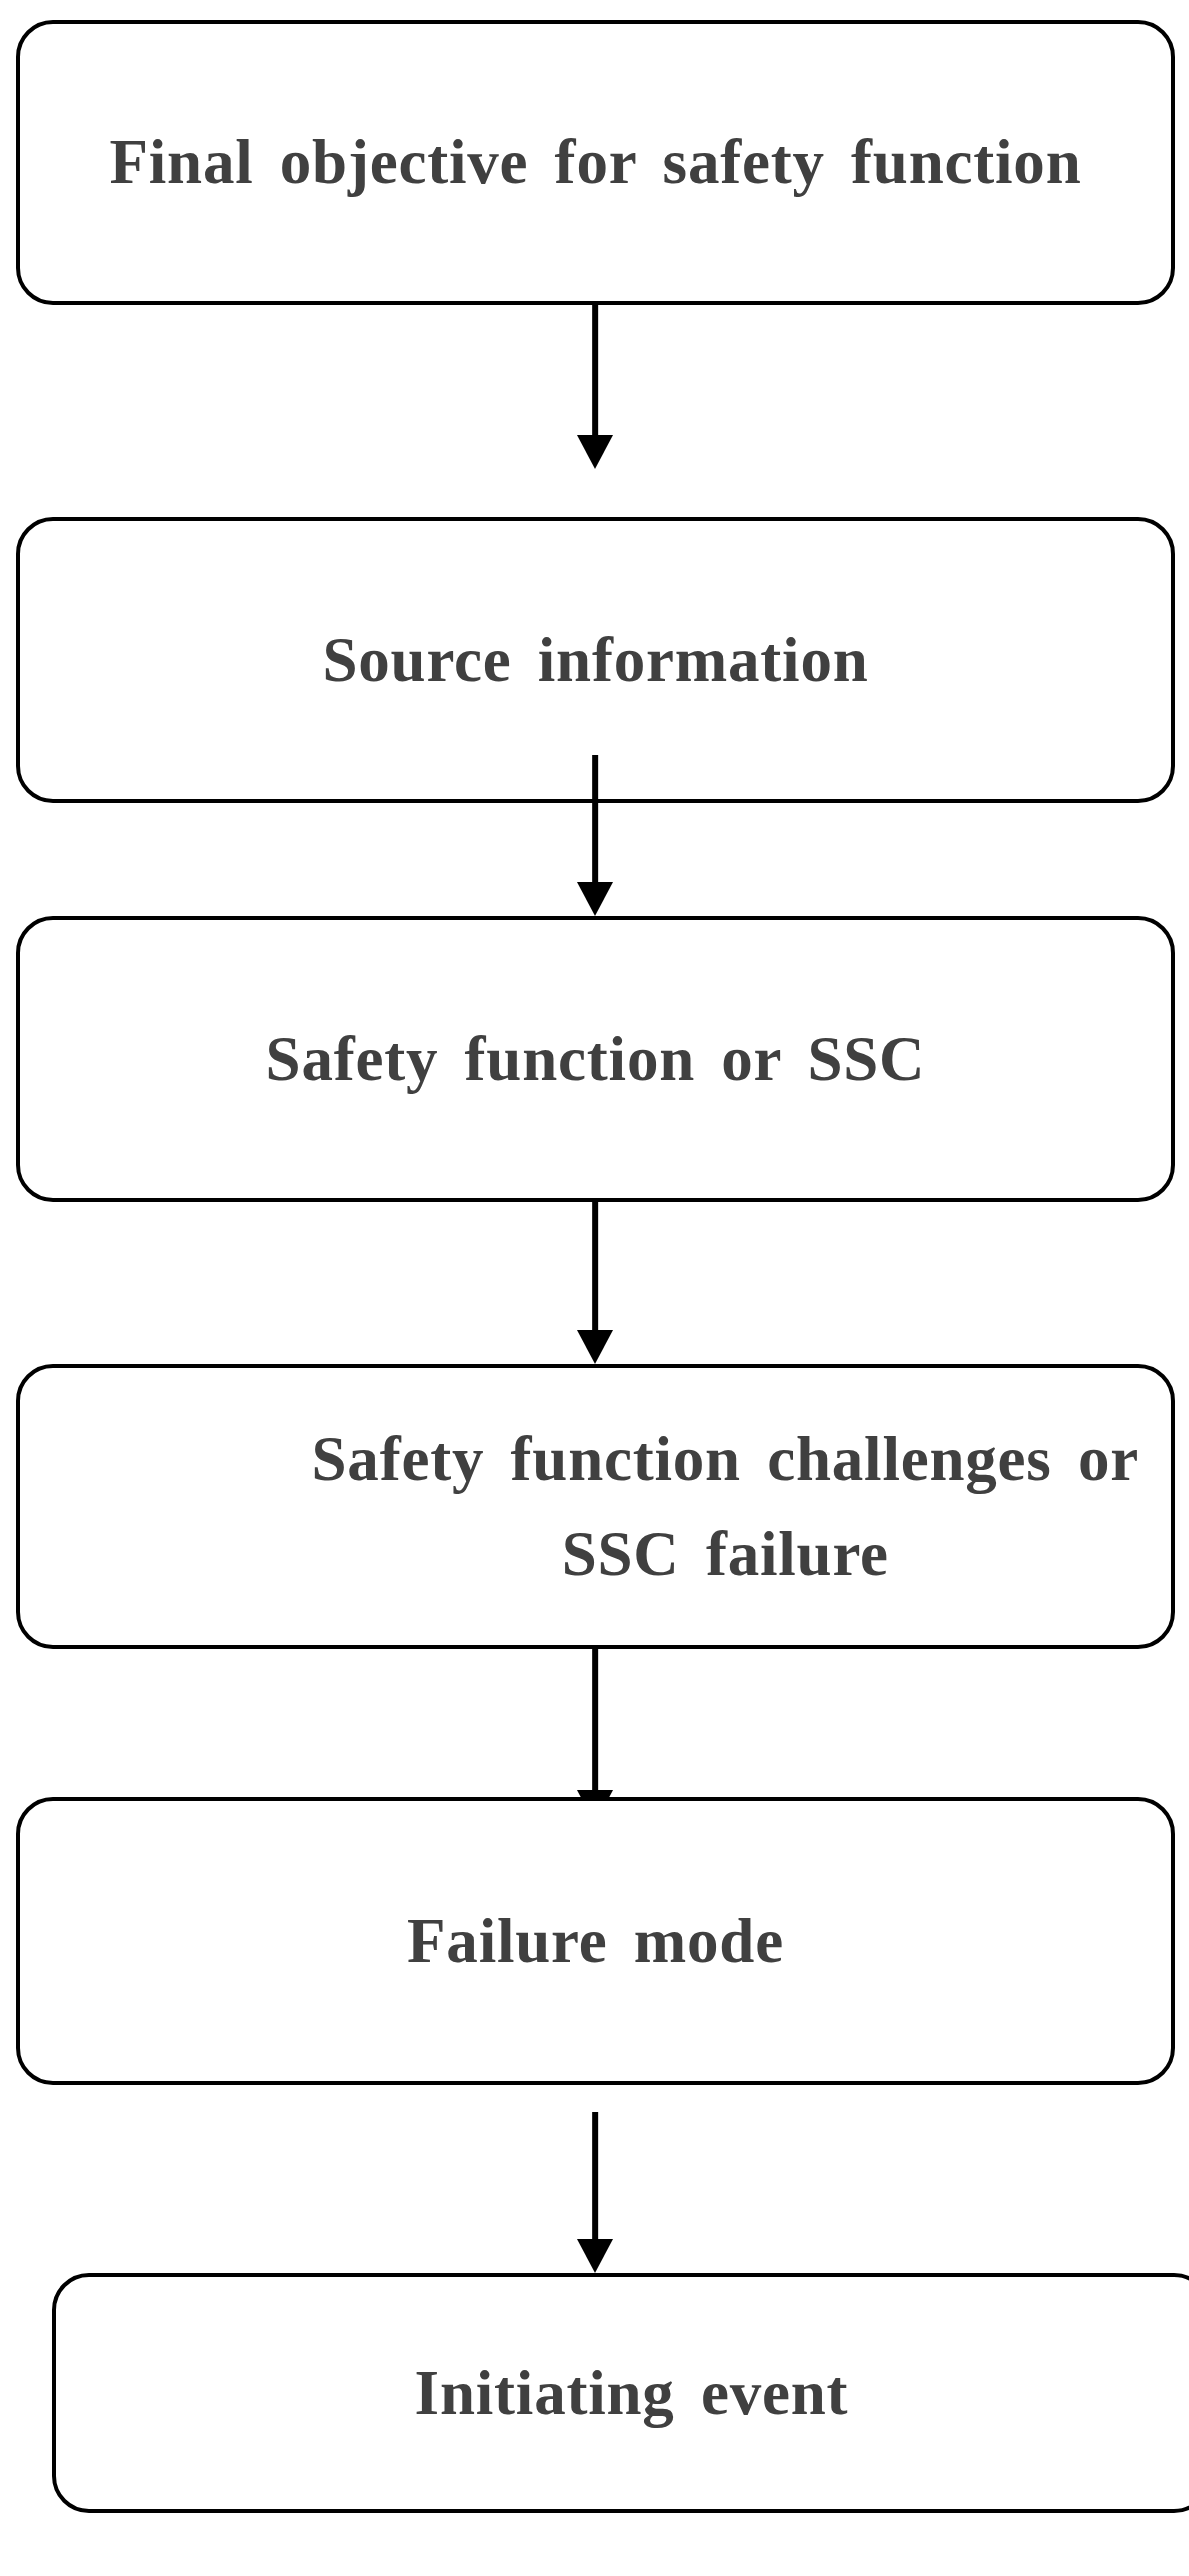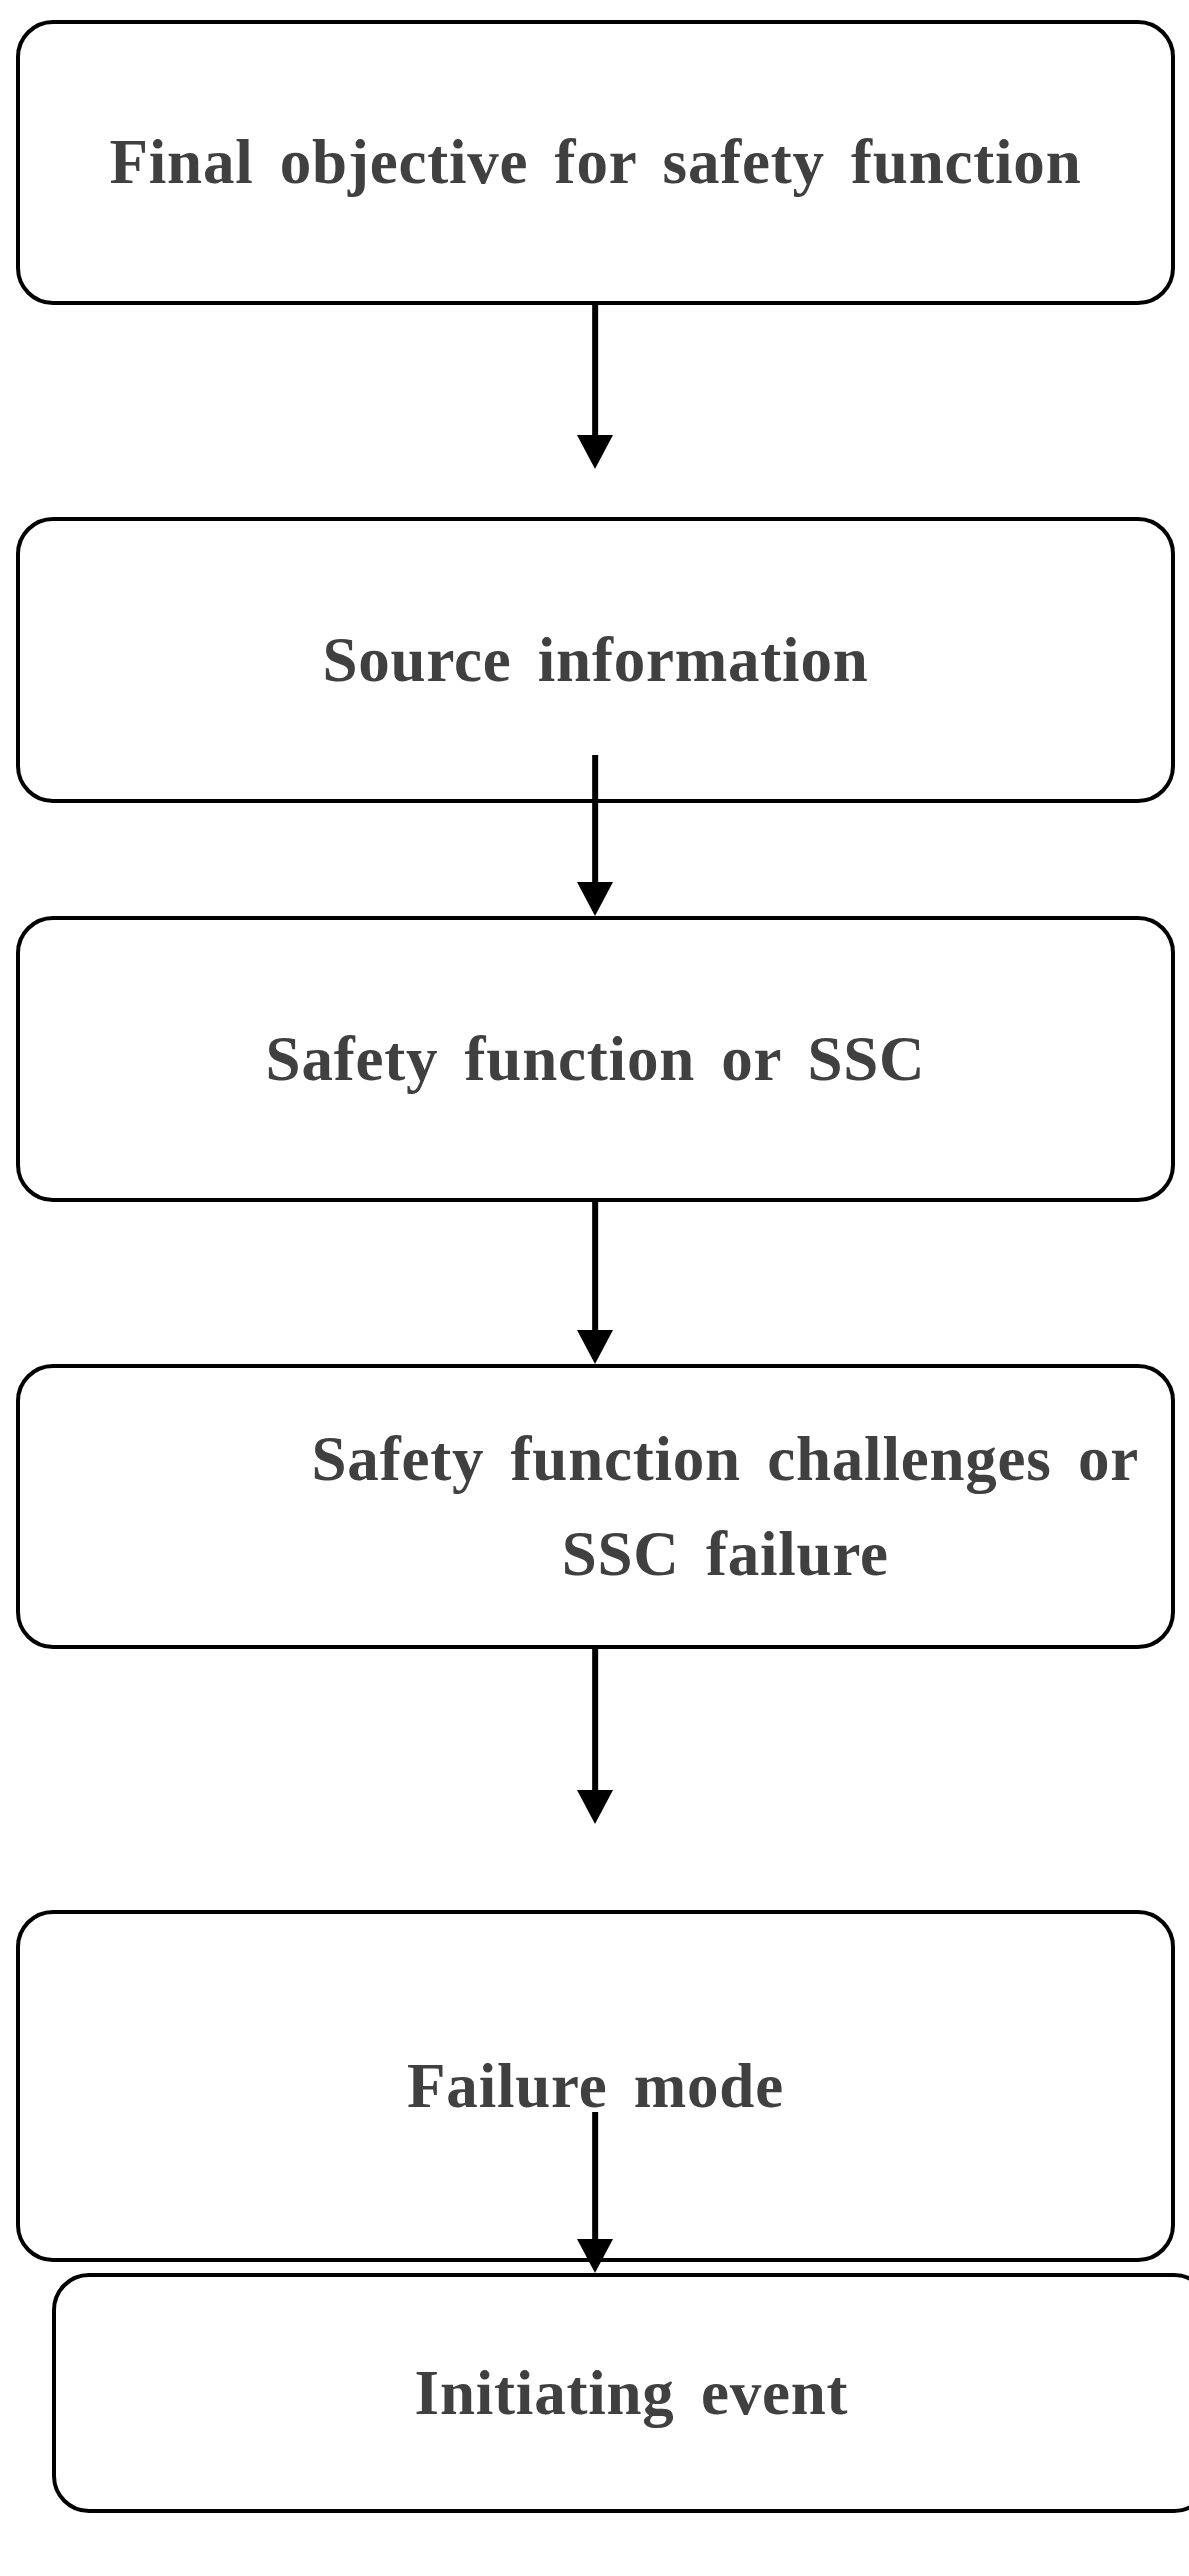--- a/index.html
+++ b/index.html
@@ -35,21 +35,21 @@
     letter-spacing: 0.8px;
     word-spacing: 9.7px;
     line-height: 1.5;
     white-space: pre-line;
     padding: 0 32px;
   }
   .b1 { top: 20px;   height: 285px; }
   .b2 { top: 469px;  height: 286px; margin-top: 48px; }
   .b3 { top: 916px; height: 286px; }
   .b4 { top: 1364px; height: 285px; justify-content: flex-end; }
-  .b5 { top: 1910px; height: 352px; }
+  .b5 { top: 1797px; height: 288px; }
   .b6 { top: 2273px; height: 240px; margin-left: 36px; }
 
   .arrow {
     position: absolute;
     left: 576px;
     width: 38px;
   }
   .a1 { top: 305px;  height: 164px; }
   .a2 { top: 755px;  height: 161px; }
   .a3 { top: 1202px; height: 162px; }

